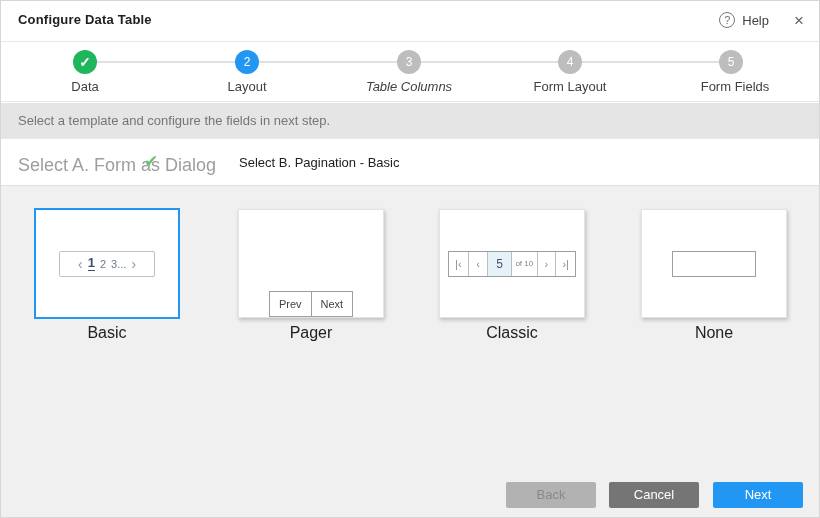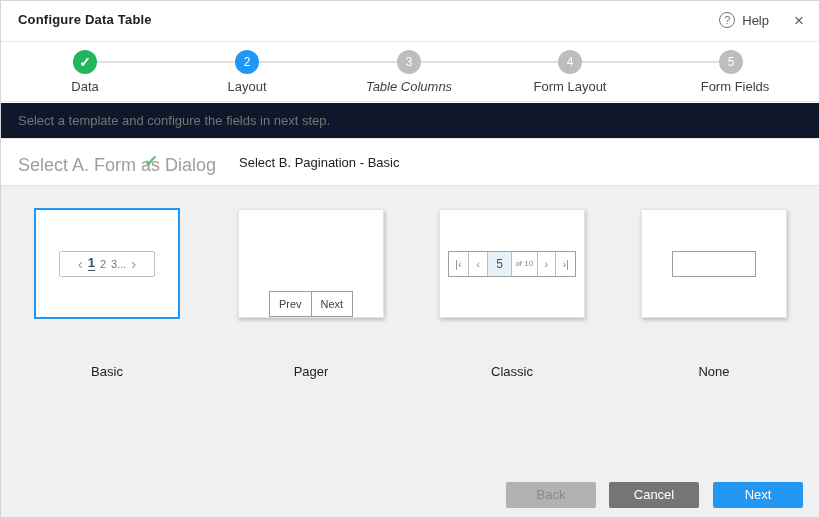--- a/index.html
+++ b/index.html
@@ -17,35 +17,35 @@
   
   .stepper { position:absolute; top:41px; left:0; width:100%; height:60px; border-bottom:1px solid #e8e8e8; background:#fff; }
   .step-line { position:absolute; top:19px; left:84px; width:646px; height:2px; background:#e0e0e0; }
   .step-circle { position:absolute; top:8px; width:24px; height:24px; border-radius:50%; color:#fff; font-size:12px; line-height:24px; text-align:center; z-index:2; }
   .step-circle.complete { background:#1fb65c; font-size:14px; font-weight:bold; }
   .step-circle.active { background:#2196f3; }
   .step-circle.pending { background:#bdbdbd; }
   .step-label { position:absolute; top:37px; transform:translateX(-50%); font-size:13px; color:#424242; white-space:nowrap; }
 
   
-  .instruction-row { position:absolute; top:102px; left:0; width:100%; height:36px; border-bottom:1px solid #e8e8e8; background:#0f172a; }
+  .instruction-row { position:absolute; top:102px; left:0; width:100%; height:36px; border-bottom:1px solid #e8e8e8; background:#e5e5e5; }
   .instruction-text { position:absolute; left:17px; top:10px; font-size:13px; color:#757575; }
 
   
   .select-row { position:absolute; top:138px; left:0; width:100%; height:47px; border-bottom:1px solid #e0e0e0; background:#fff; }
   .select-a { position:absolute; left:17px; top:16px; font-size:18px; color:#9e9e9e; }
   .select-a-check { position:absolute; left:143px; top:12px; font-size:17px; color:#6fbf73; }
   .select-b { position:absolute; left:238px; top:16px; font-size:13px; color:#212121; }
 
   
   .content { position:absolute; top:185px; left:0; width:100%; height:333px; background:#f0f0f0; }
 
   .card { position:absolute; top:23px; width:146px; height:109px; background:#fff; border:1px solid #e4e4e4; box-shadow:1px 2px 4px rgba(0,0,0,.22); display:flex; align-items:center; justify-content:center; cursor:pointer; }
   .card.selected { border:2px solid #2196f3; box-shadow:none; top:22px; height:111px; }
-  .card-label { position:absolute; top:138px; width:146px; text-align:center; font-size:13px; color:#212121;margin-top:40px; }
+  .card-label { position:absolute; top:138px; width:146px; text-align:center; font-size:16px; color:#212121; }
 
   
   .pv-basic { width:96px; height:26px; border:1px solid #b9c0c9; border-radius:2px; display:flex; align-items:center; justify-content:center; gap:5px; background:#fff; }
   .pv-chev { font-size:15px; color:#8a9bb0; line-height:1; }
   .pv-page-current { font-size:13px; font-weight:bold; color:#3d5166; border-bottom:1px solid #3d5166; line-height:14px; }
   .pv-page { font-size:11px; color:#6d7b8c; }
 
   
   .pv-pager { width:84px; height:26px; border:1px solid #9e9e9e; display:flex; background:#fff; }
   .pv-pager-cell { flex:1; display:flex; align-items:center; justify-content:center; font-size:11px; color:#424242; }

